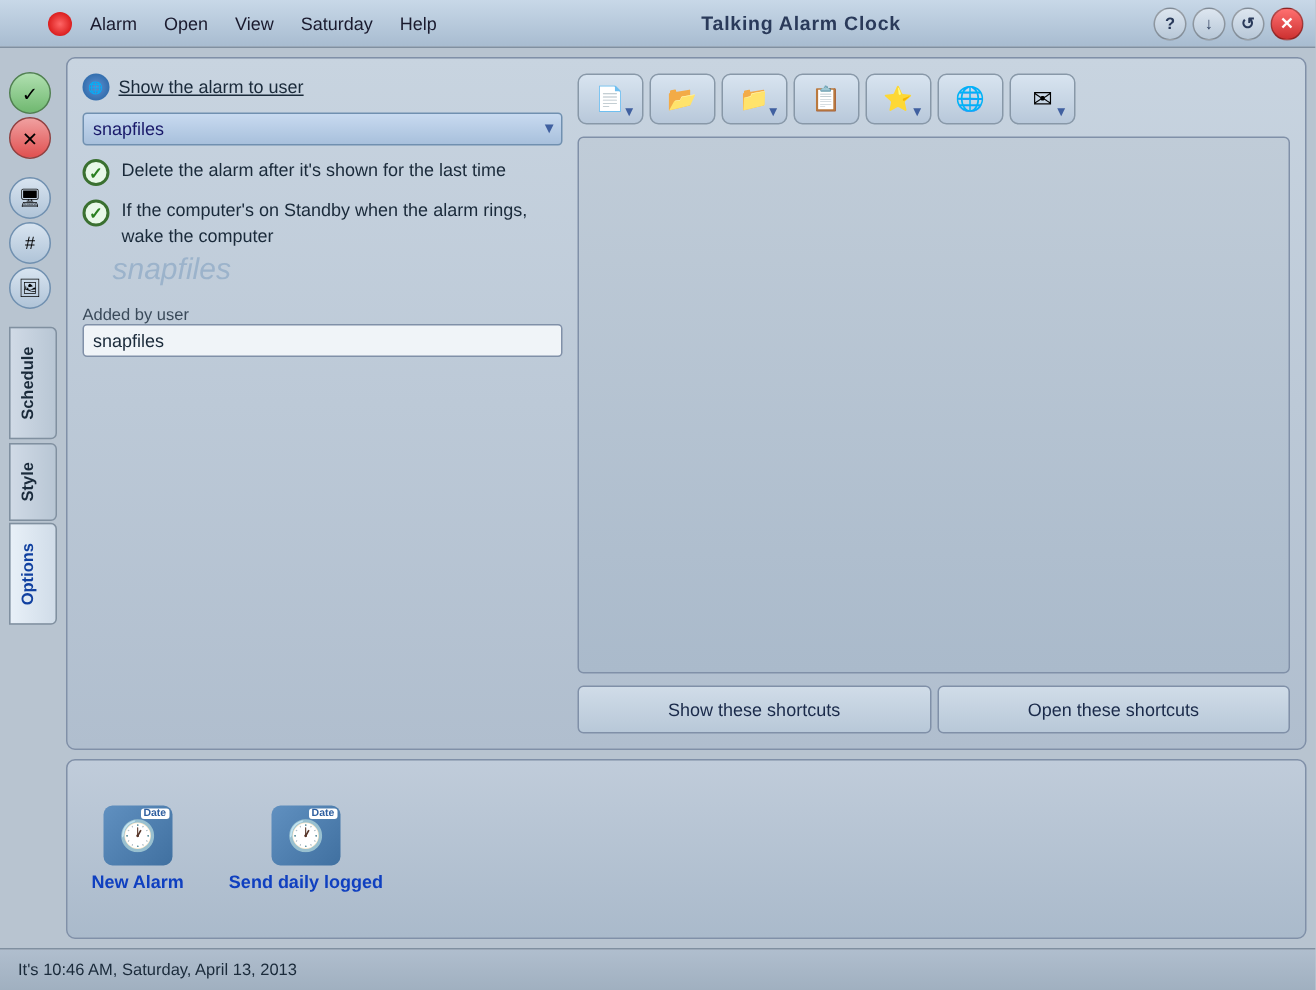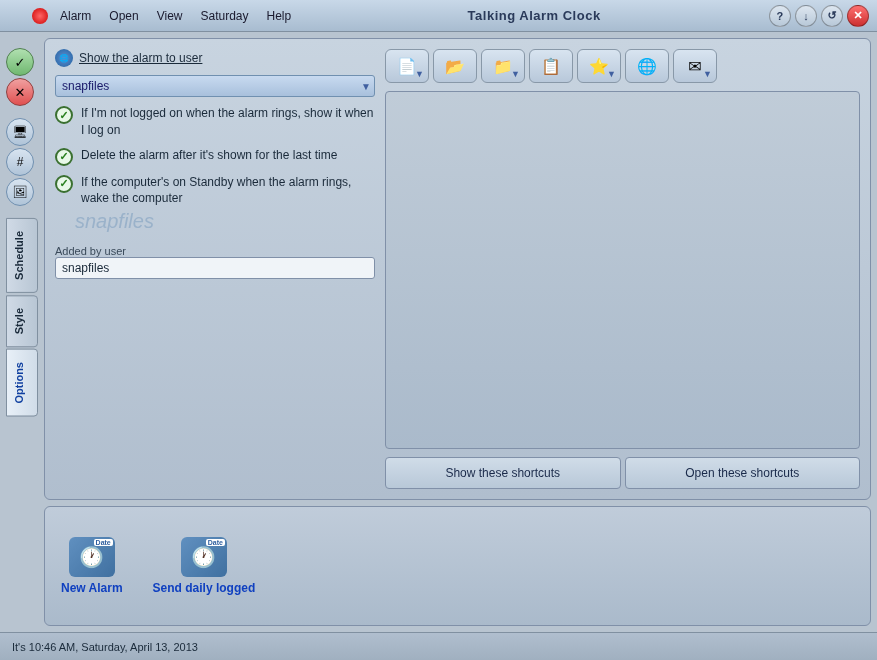--- a/index.html
+++ b/index.html
@@ -384,24 +384,20 @@
           <span class="show-alarm-label">Show the alarm to user</span>
         </div>
 
         <div class="dropdown-container">
           <select class="dropdown-select">
             <option>snapfiles</option>
           </select>
           <span class="dropdown-arrow">▼</span>
         </div>
 
-        <div class="checkbox-item">
-          <div class="check-icon checked"></div>
-          <span class="check-label">If I'm not logged on when the alarm rings, show it when I log on</span>
-        </div>
 
         <div class="checkbox-item">
           <div class="check-icon checked"></div>
           <span class="check-label">Delete the alarm after it's shown for the last time</span>
         </div>
 
         <div class="checkbox-item">
           <div class="check-icon checked"></div>
           <span class="check-label">If the computer's on Standby when the alarm rings, wake the computer</span>
         </div>

